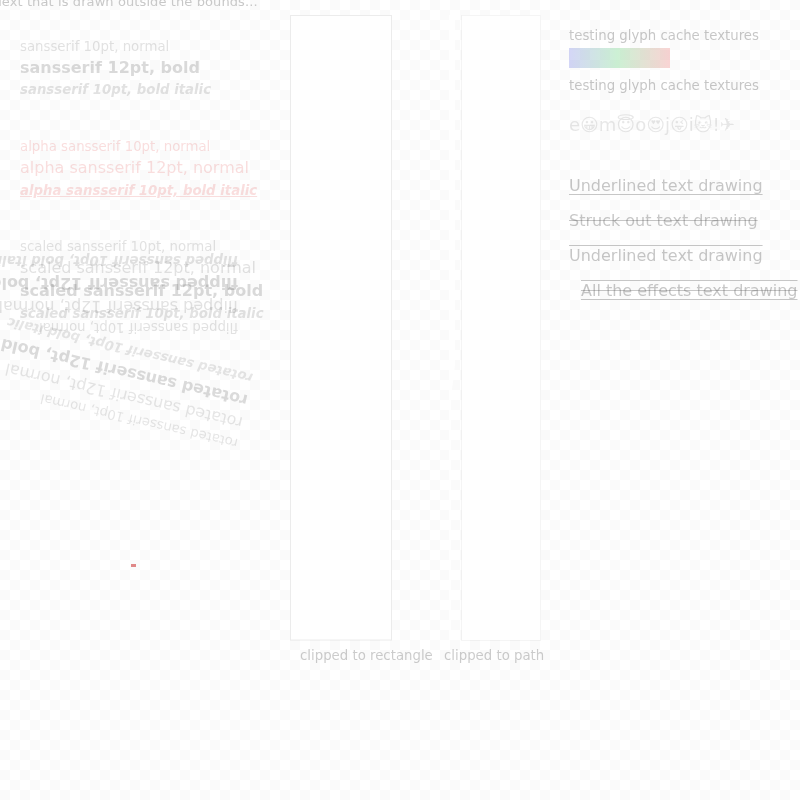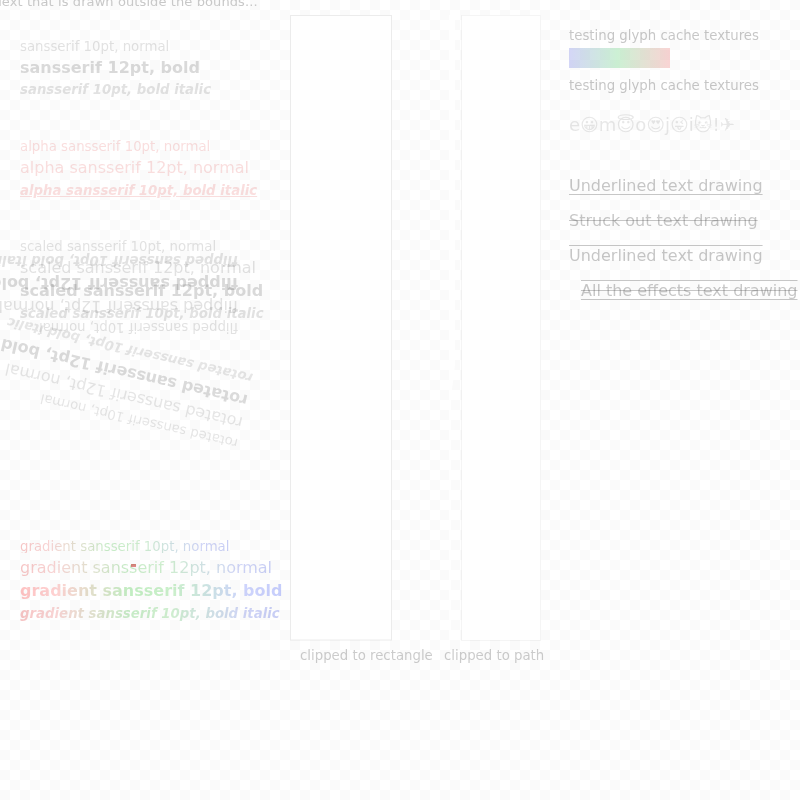--- a/index.html
+++ b/index.html
@@ -193,26 +193,20 @@
       <div class="ln s10bi" style="margin-top:8px;">flipped sansserif 10pt, bold italic</div>
     </div>
 
     <div class="block rotated" style="left:236px; top:438px;">
       <div class="ln s10n">rotated sansserif 10pt, normal</div>
       <div class="ln s12n" style="margin-top:7px;">rotated sansserif 12pt, normal</div>
       <div class="ln s12b" style="margin-top:7px;">rotated sansserif 12pt, bold</div>
       <div class="ln s10bi" style="margin-top:8px;">rotated sansserif 10pt, bold italic</div>
     </div>
 
-    <div class="block grad" style="left:20px; top:528px;">
-      <div class="ln s10n">gradient sansserif 10pt, normal</div>
-      <div class="ln s12n" style="margin-top:7px;">gradient sansserif 12pt, normal</div>
-      <div class="ln s12b" style="margin-top:7px;">gradient sansserif 12pt, bold</div>
-      <div class="ln s10bi" style="margin-top:8px;">gradient sansserif 10pt, bold italic</div>
-    </div>
 
     <div class="caret" style="left:131px; top:552px;"></div>
   </div>
 
   <div id="col-rect-clip">
     <div class="inner">
       
       
       
       

